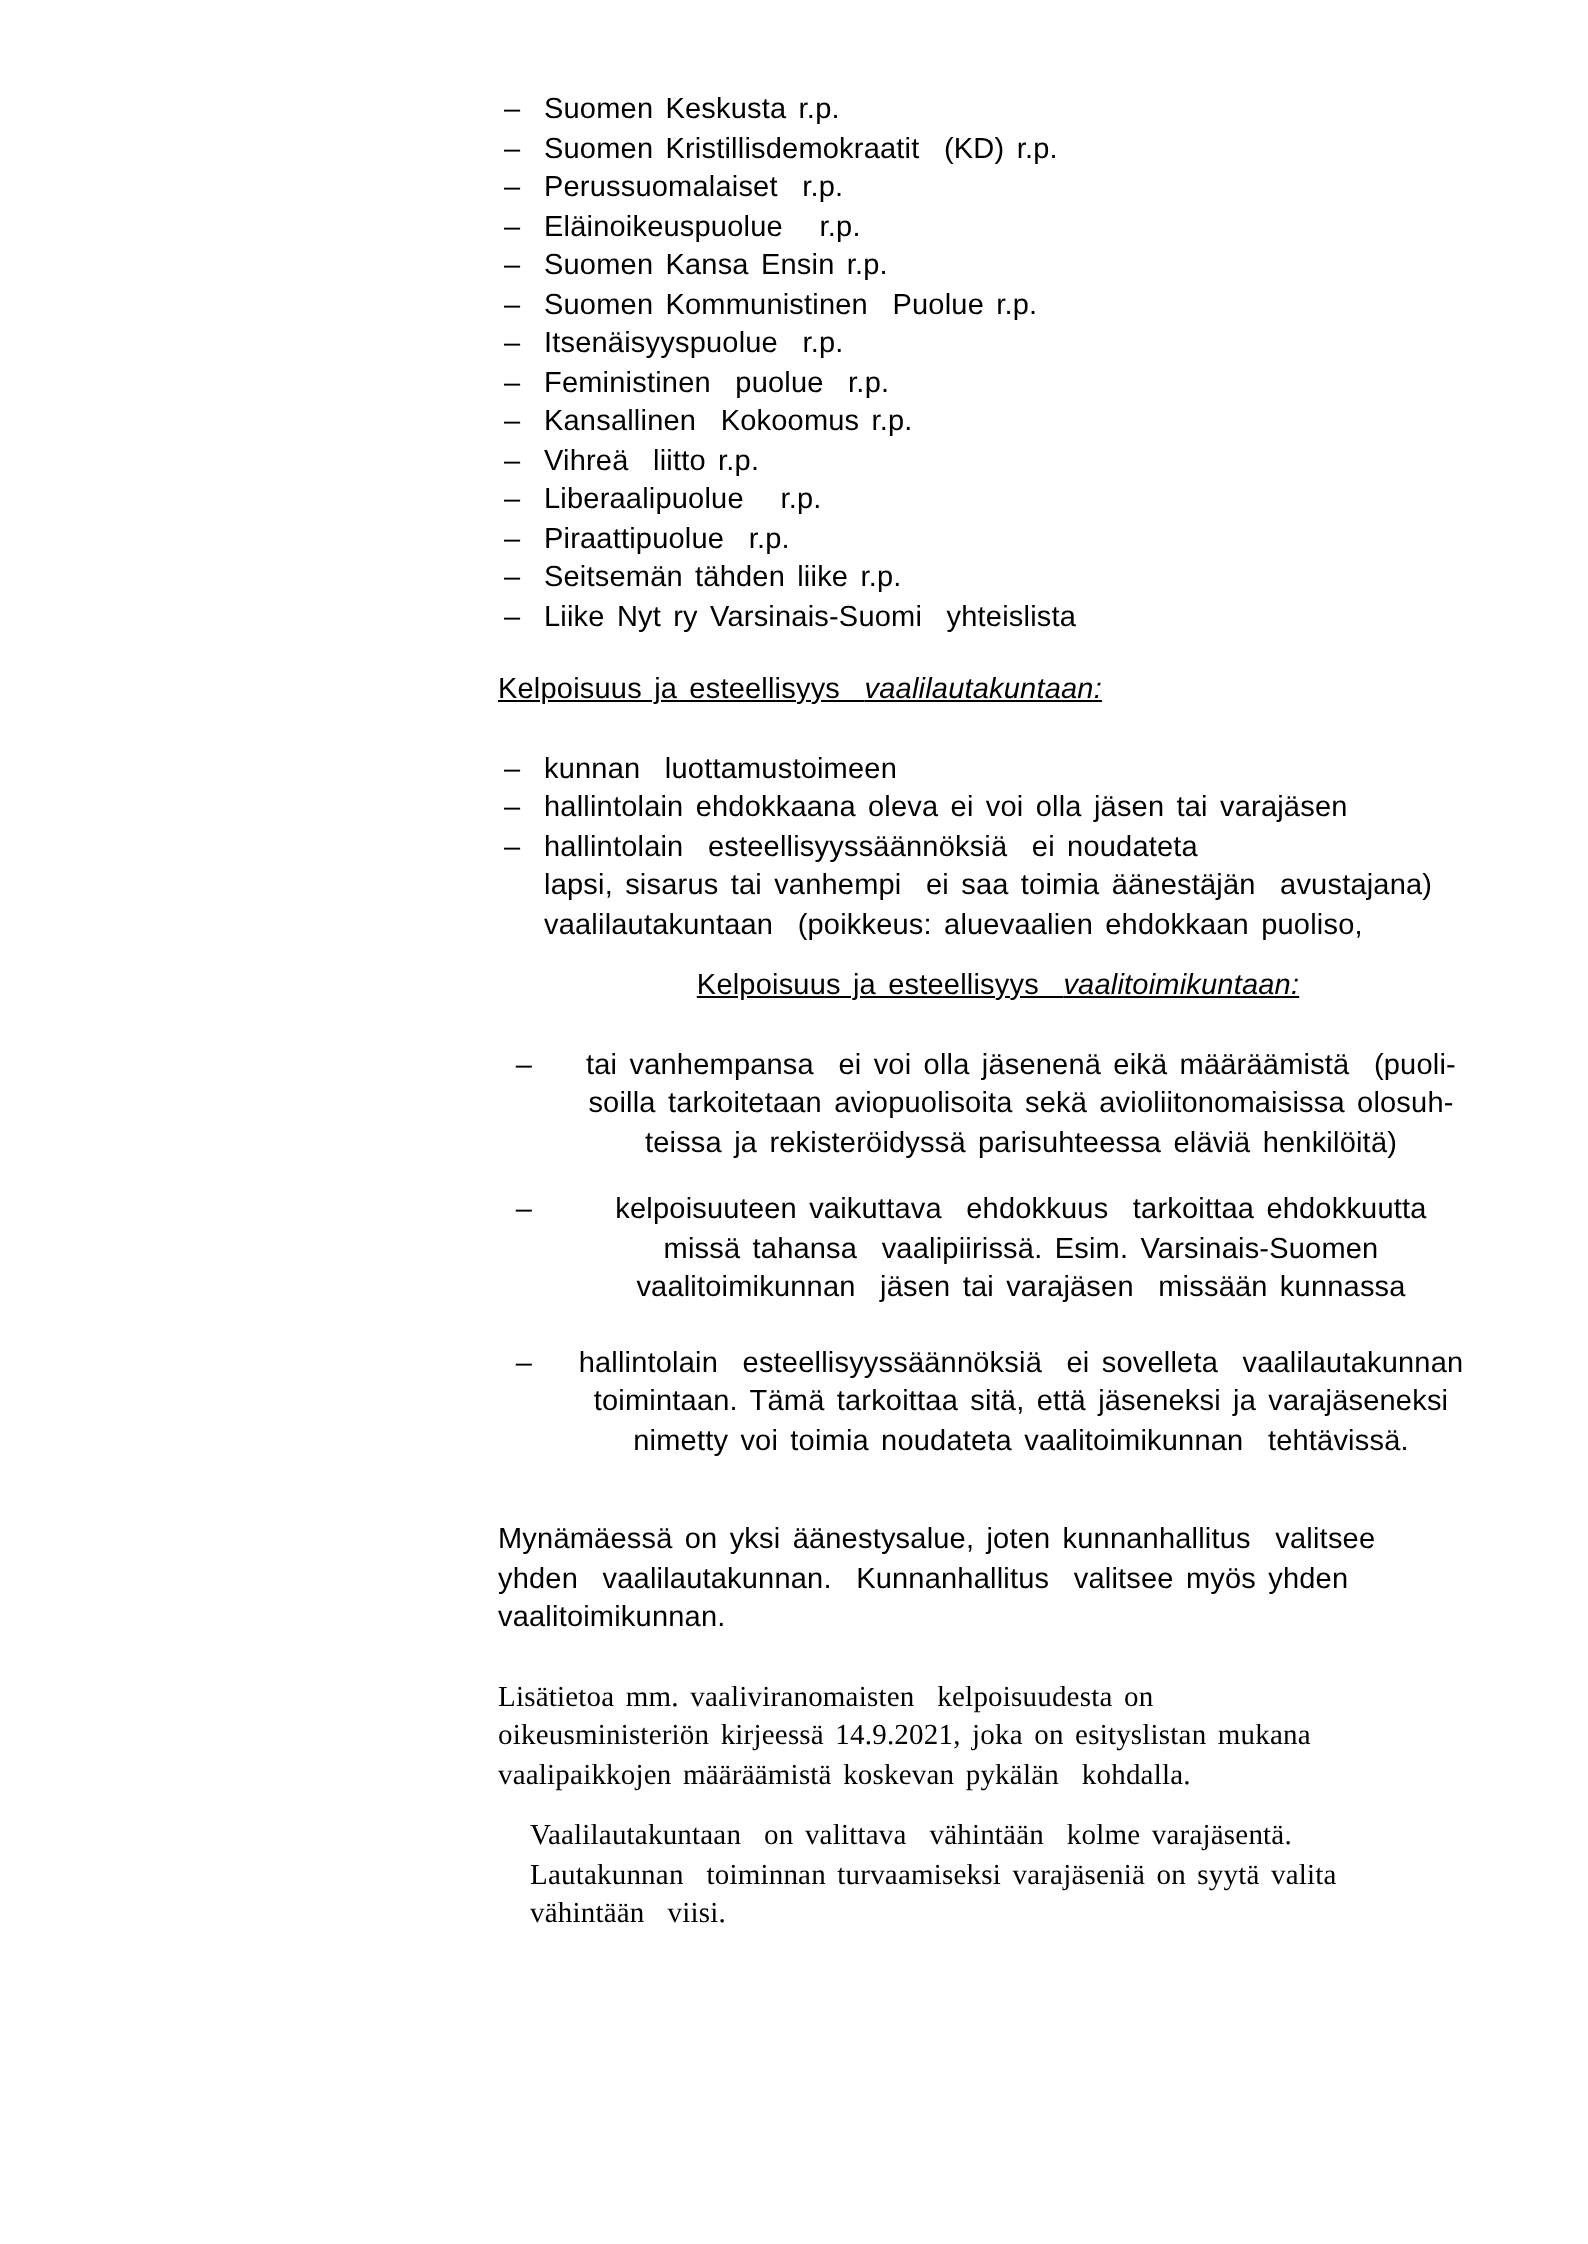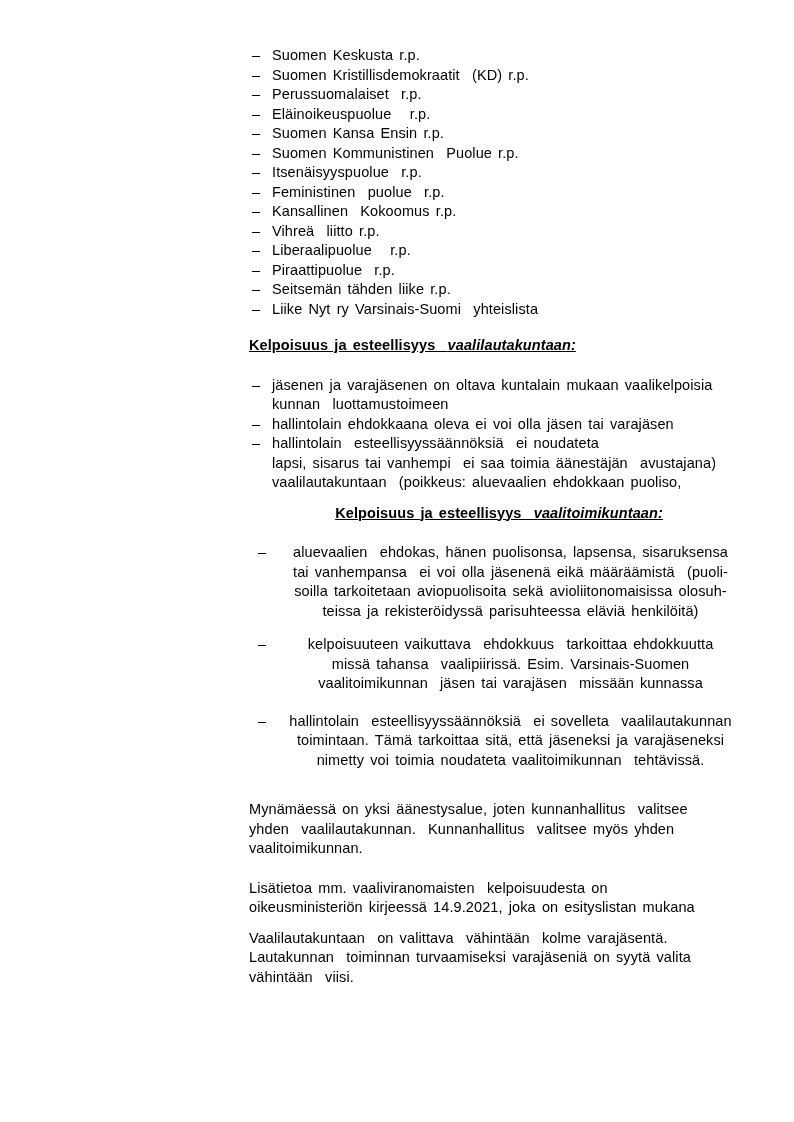--- a/index.html
+++ b/index.html
@@ -32,36 +32,36 @@
   .li { display: flex; align-items: flex-start; }
   .mk { flex: 0 0 23px; padding-left: 3px; }
   .bt { flex: 1 1 auto; }
   .ln { white-space: pre-wrap; min-height: 19.5px; }
 
   .plist { margin-bottom: 17px; }
 
   .hd {
     margin: 0 0 20px 0;
     font-size: inherit;
-    font-weight: 700;
+    font-weight: 400;
     line-height: 19.5px;
     text-decoration: underline;
     white-space: pre-wrap;
   }
   .hdi { font-style: italic; }
 
   .sec1 { margin-bottom: 11px; }
   .sec2 { margin-bottom: 30px; text-align: center; }
 
   .blist2 .li + .li { margin-top: 16px; }
   .blist2 .li:nth-child(2) { margin-top: 14px; }
   .blist2 .li:nth-child(3) { margin-top: 18px; }
 
-  .para + .para { margin-top: 20px; }
-  .para:nth-child(3) { margin-top: 11px; }
+  .para + .para { margin-top: 20px; font-family: Liberation Serif, serif; }
+  .para:nth-child(3) { margin-top: 11px; margin-left: 16px; }
 </style>
 </head>
 <body>
 
 <div class="page">
   <div class="content">
 
     <ul class="plist">
         <li class="li">
           <span class="mk ln">–</span>
@@ -120,21 +120,20 @@
           <span class="bt ln">Liike Nyt ry Varsinais-Suomi  yhteislista</span>
         </li>
       </ul>
 
     <section class="sec1">
       <h2 class="hd"><span class="hdn">Kelpoisuus ja esteellisyys  </span><span class="hdi">vaalilautakuntaan:</span></h2>
       <ul class="blist">
           <li class="li">
             <span class="mk ln">–</span>
             <div class="bt">
-              <div class="ln">jäsenen ja varajäsenen on oltava kuntalain mukaan vaalikelpoisia</div>
               <div class="ln">kunnan  luottamustoimeen</div>
             </div>
           </li>
           <li class="li">
             <span class="mk ln">–</span>
             <div class="bt">
               <div class="ln">hallintolain ehdokkaana oleva ei voi olla jäsen tai varajäsen</div>
             </div>
           </li>
           <li class="li">
@@ -147,21 +146,20 @@
           </li>
         </ul>
     </section>
 
     <section class="sec2">
       <h2 class="hd"><span class="hdn">Kelpoisuus ja esteellisyys  </span><span class="hdi">vaalitoimikuntaan:</span></h2>
       <ul class="blist blist2">
           <li class="li">
             <span class="mk ln">–</span>
             <div class="bt">
-              <div class="ln">aluevaalien  ehdokas, hänen puolisonsa, lapsensa, sisaruksensa</div>
               <div class="ln">tai vanhempansa  ei voi olla jäsenenä eikä määräämistä  (puoli-</div>
               <div class="ln">soilla tarkoitetaan aviopuolisoita sekä avioliitonomaisissa olosuh-</div>
               <div class="ln">teissa ja rekisteröidyssä parisuhteessa eläviä henkilöitä)</div>
             </div>
           </li>
           <li class="li">
             <span class="mk ln">–</span>
             <div class="bt">
               <div class="ln">kelpoisuuteen vaikuttava  ehdokkuus  tarkoittaa ehdokkuutta</div>
               <div class="ln">missä tahansa  vaalipiirissä. Esim. Varsinais-Suomen</div>
@@ -181,20 +179,21 @@
 
     <div class="paras">
         <div class="para">
           <div class="ln">Mynämäessä on yksi äänestysalue, joten kunnanhallitus  valitsee</div>
           <div class="ln">yhden  vaalilautakunnan.  Kunnanhallitus  valitsee myös yhden</div>
           <div class="ln">vaalitoimikunnan.</div>
         </div>
         <div class="para">
           <div class="ln">Lisätietoa mm. vaaliviranomaisten  kelpoisuudesta on</div>
           <div class="ln">oikeusministeriön kirjeessä 14.9.2021, joka on esityslistan mukana</div>
+          <div class="ln">vaalipaikkojen määräämistä koskevan pykälän  kohdalla.</div>
         </div>
         <div class="para">
           <div class="ln">Vaalilautakuntaan  on valittava  vähintään  kolme varajäsentä.</div>
           <div class="ln">Lautakunnan  toiminnan turvaamiseksi varajäseniä on syytä valita</div>
           <div class="ln">vähintään  viisi.</div>
         </div>
       </div>
 
   </div>
 </div>

